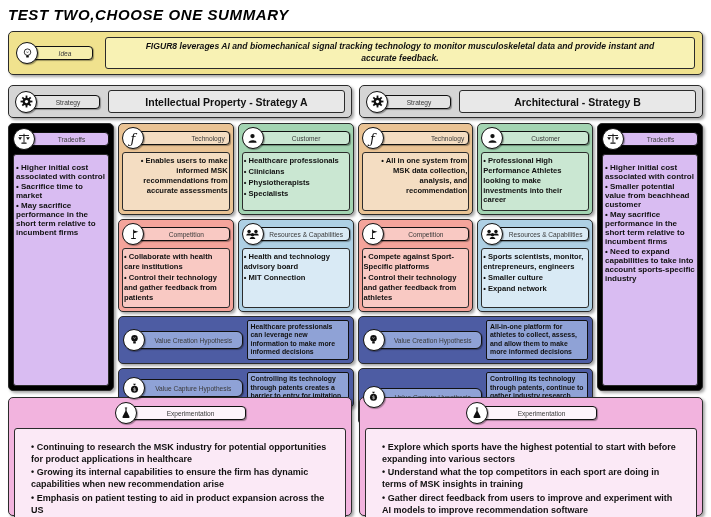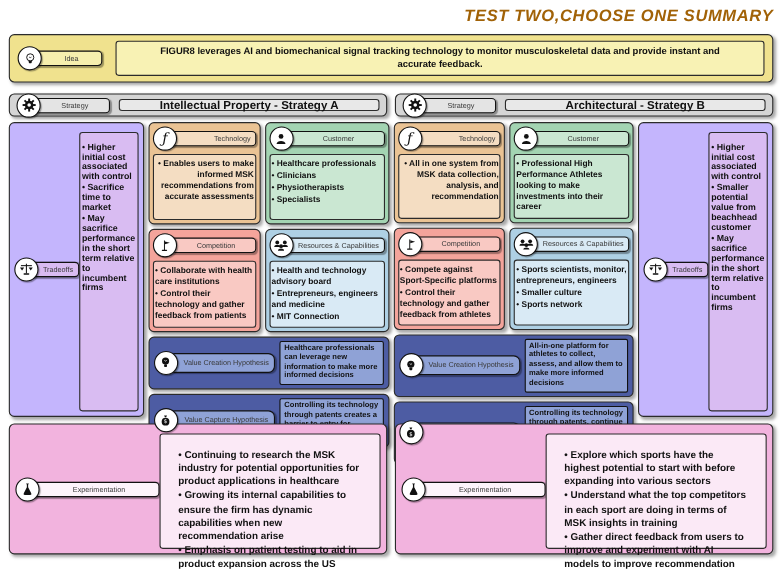--- a/index.html
+++ b/index.html
@@ -4,23 +4,23 @@
 <style>
   * { box-sizing: border-box; }
   html,body { margin:0; padding:0; background:#fff; }
   body {
     width:711px; height:517px;
     padding:4px 8px 4px 8px;
     font-family:"Liberation Sans", sans-serif;
     color:#111; overflow:hidden;
   }
   .title {
-    margin:2px 0 8px 0; text-align:right;
+    margin:2px 0 8px 0; text-align:left;
     font-size:15px; font-style:italic; font-weight:bold;
-    letter-spacing:.6px; color:#a16207;
+    letter-spacing:.6px; color:#000000;
   }
   .panel {
     border:1.5px solid #2b2b2b; border-radius:5px;
     box-shadow:2px 2px 3px rgba(0,0,0,.35);
   }
   
   .badge { display:flex; align-items:center; min-height:22px; }
   .circle {
     width:22px; height:22px; flex:0 0 22px; border-radius:50%;
     background:#fff; border:1.5px solid #111;
@@ -32,42 +32,42 @@
     border:1px solid #111; border-radius:4px;
     padding:1px 4px 0 12px; font-size:6.6px; color:#3a3a3a;
     text-align:center; white-space:nowrap; overflow:hidden;
     box-shadow:1px 1px 1px rgba(0,0,0,.35); background:#eee;
   }
   .pill.fixed { flex:0 0 64px; }
   .fx { font-family:"DejaVu Serif", serif; font-style:italic; font-size:13px; line-height:1; }
   
   .idea-panel {
     height:44px; background:#f0e28e; display:flex; align-items:center;
-    padding:5px 7px; margin-bottom:10px;
+    padding:5px 7px; margin-bottom:10px;font-style:italic;
   }
   .idea-panel .pill { background:#f6efae; }
   .idea-inner {
     flex:1; height:100%; margin-left:12px;
     background:#f8f2b4; border:1.2px solid #2b2b2b; border-radius:3px;
     display:flex; align-items:center; justify-content:center;
     text-align:center; font-weight:bold; font-size:8.6px; padding:0 38px; line-height:1.35;
   }
   
   .strategy-row { display:flex; gap:7px; margin-bottom:5px; }
-  .strategy-head { flex:1; height:21px; background:#d5d5d5; display:flex; align-items:center; padding:4px 6px; }
+  .strategy-head { flex:1; height:33px; background:#d5d5d5; display:flex; align-items:center; padding:4px 6px; }
   .strategy-head .pill { background:#e4e4e4; flex:0 0 72px; }
   .strategy-title {
     flex:1; height:100%; margin-left:8px;
     background:#e8e8e8; border:1.2px solid #2b2b2b; border-radius:3px;
     display:flex; align-items:center; justify-content:center;
     font-weight:bold; font-size:10.5px;
   }
   
   .main-row { display:flex; gap:4px; height:268px; margin-bottom:6px; }
-  .tradeoffs { flex:0 0 106px; background:#c4b5fd; padding:4px; display:flex; flex-direction:row; }
+  .tradeoffs { flex:0 0 106px; background:#000000; padding:4px; display:flex; flex-direction:column; }
   .tradeoffs .pill { background:#d9bcf2; }
   .tradeoffs .inner { flex:1; margin-top:4px; background:#d9bcf2; border:1.2px solid #2b2b2b; border-radius:3px; font-size:8px; font-weight:bold; padding:8px 2px; }
   .strat-col { flex:1; display:flex; flex-direction:column; gap:4px; }
   .cat-grid { flex:1; display:grid; grid-template-columns:1fr 1fr; grid-template-rows:1fr 1fr; gap:4px; }
   .cat { padding:3px; display:flex; flex-direction:column; }
   .cat .inner { flex:1; margin-top:3px; border:1.2px solid #2b2b2b; border-radius:3px; font-size:7.6px; font-weight:bold; padding:3px 1px; line-height:1.3; }
   .tech { background:#eac394; } .tech .inner, .tech .pill { background:#f4ddc2;text-align:right; }
   .cust { background:#a3d4b2; } .cust .inner, .cust .pill { background:#cae7d2; }
   .comp { background:#f4a49b; } .comp .inner, .comp .pill { background:#f9c9c3; }
   .res  { background:#aed0e4; } .res  .inner, .res  .pill { background:#d9eaf5; }
@@ -75,21 +75,21 @@
   .hyp { flex:0 0 40px; background:#4d5ca3; display:flex; align-items:center; padding:3px 4px; gap:4px; }
   .hyp .badge { flex:0 0 53%; }
   .hyp .pill { background:#8fa2d6; height:18px; line-height:16px; border-radius:6px; }
   .hyp-text {
     flex:1; height:100%; background:#8fa2d6; border:1.2px solid #111; border-radius:2px;
     font-size:6.9px; font-weight:bold; padding:2px 3px; line-height:1.25;
     display:flex; align-items:center;
   }
   
   .exp-row { display:flex; gap:7px; height:119px; }
-  .exp { flex:1; background:#f2b3de; padding:4px 5px; display:flex; flex-direction:row; }
+  .exp { flex:1; background:#f2b3de; padding:4px 5px; display:flex; flex-direction:column; }
   .exp .badge { justify-content:center; }
   .exp .pill { flex:0 0 118px; background:#fdf4fb; }
   .exp .inner { flex:1; margin-top:4px; background:#fbe9f6; border:1.2px solid #2b2b2b; border-radius:3px; font-size:9px; font-weight:bold; padding:12px 16px; line-height:1.35; }
   
   ul.list { list-style:none; margin:0; padding:2px 3px; }
   ul.list li { margin-bottom:1px; }
   ul.list li::before { content:"• "; }
   svg { display:block; }
 </style>
 </head>
@@ -239,21 +239,20 @@
                   <path d="M13 13.5 c0-4.2 9-4.2 9 0 Z"></path>
                   <circle cx="12" cy="12.5" r="2.8"></circle>
                   <path d="M7.5 19 c0-4.2 9-4.2 9 0 Z"></path>
                 </g>
               </svg>
           </span>
           <span class="pill">Resources &amp; Capabilities</span>
         </div>
         <ul class="inner list">
             <li>Health and technology advisory board</li>
-            <li>Entrepreneurs, engineers and medicine</li>
             <li>MIT Connection</li>
           </ul>
       </div>
     </div>
     <div class="panel hyp">
       <div class="badge">
         <span class="circle">
           <svg viewBox="0 0 24 24" width="13" height="13">
               <circle cx="12" cy="9.5" r="6" fill="#111"></circle>
               <rect x="9.6" y="15" width="4.8" height="4.5" rx="1.2" fill="#111"></rect>
@@ -340,21 +339,21 @@
                   <circle cx="12" cy="12.5" r="2.8"></circle>
                   <path d="M7.5 19 c0-4.2 9-4.2 9 0 Z"></path>
                 </g>
               </svg>
           </span>
           <span class="pill">Resources &amp; Capabilities</span>
         </div>
         <ul class="inner list">
             <li>Sports scientists, monitor, entrepreneurs, engineers</li>
             <li>Smaller culture</li>
-            <li>Sports network</li>
+            <li>Expand network</li>
           </ul>
       </div>
     </div>
     <div class="panel hyp">
       <div class="badge">
         <span class="circle">
           <svg viewBox="0 0 24 24" width="13" height="13">
               <circle cx="12" cy="9.5" r="6" fill="#111"></circle>
               <rect x="9.6" y="15" width="4.8" height="4.5" rx="1.2" fill="#111"></rect>
               <path d="M10 8.5 q2 2.5 4 0" stroke="#fff" stroke-width="1.2" fill="none"></path>
@@ -393,20 +392,21 @@
               <rect x="7.5" y="18" width="9" height="2.2" rx="1"></rect>
             </g>
           </svg>
       </span>
       <span class="pill">Tradeoffs</span>
     </div>
     <ul class="inner list">
         <li>Higher initial cost associated with control</li>
         <li>Smaller potential value from beachhead customer</li>
         <li>May sacrifice performance in the short term relative to incumbent firms</li>
+        <li>Need to expand capabilities to take into account sports-specific industry</li>
       </ul>
   </div>
 </div>
 
 <div class="exp-row">
   <div class="panel exp">
     <div class="badge">
       <span class="circle">
         <svg viewBox="0 0 24 24" width="14" height="14">
             <path d="M10 2.5 h4 v1.5 h-1 v4.5 l4.8 9.5 a1.8 1.8 0 0 1 -1.6 2.6 H7.8 a1.8 1.8 0 0 1 -1.6 -2.6 L11 8.5 V4 h-1 Z" fill="#111"></path>

